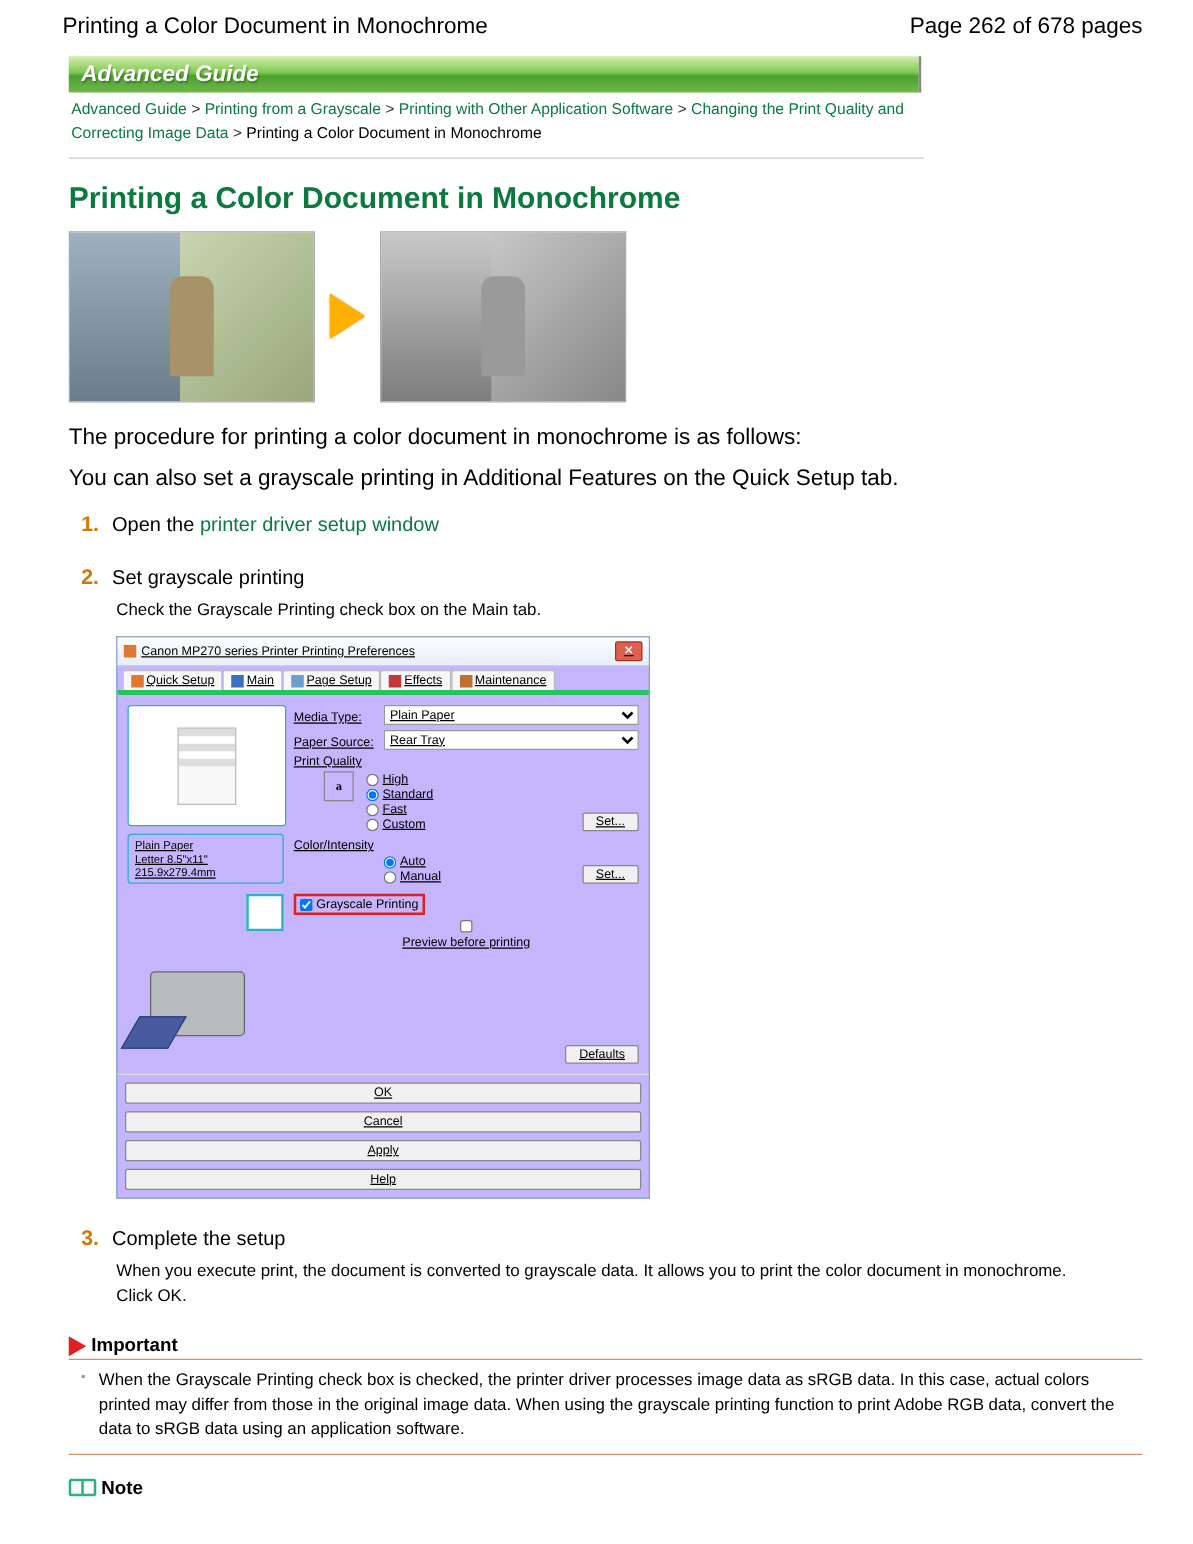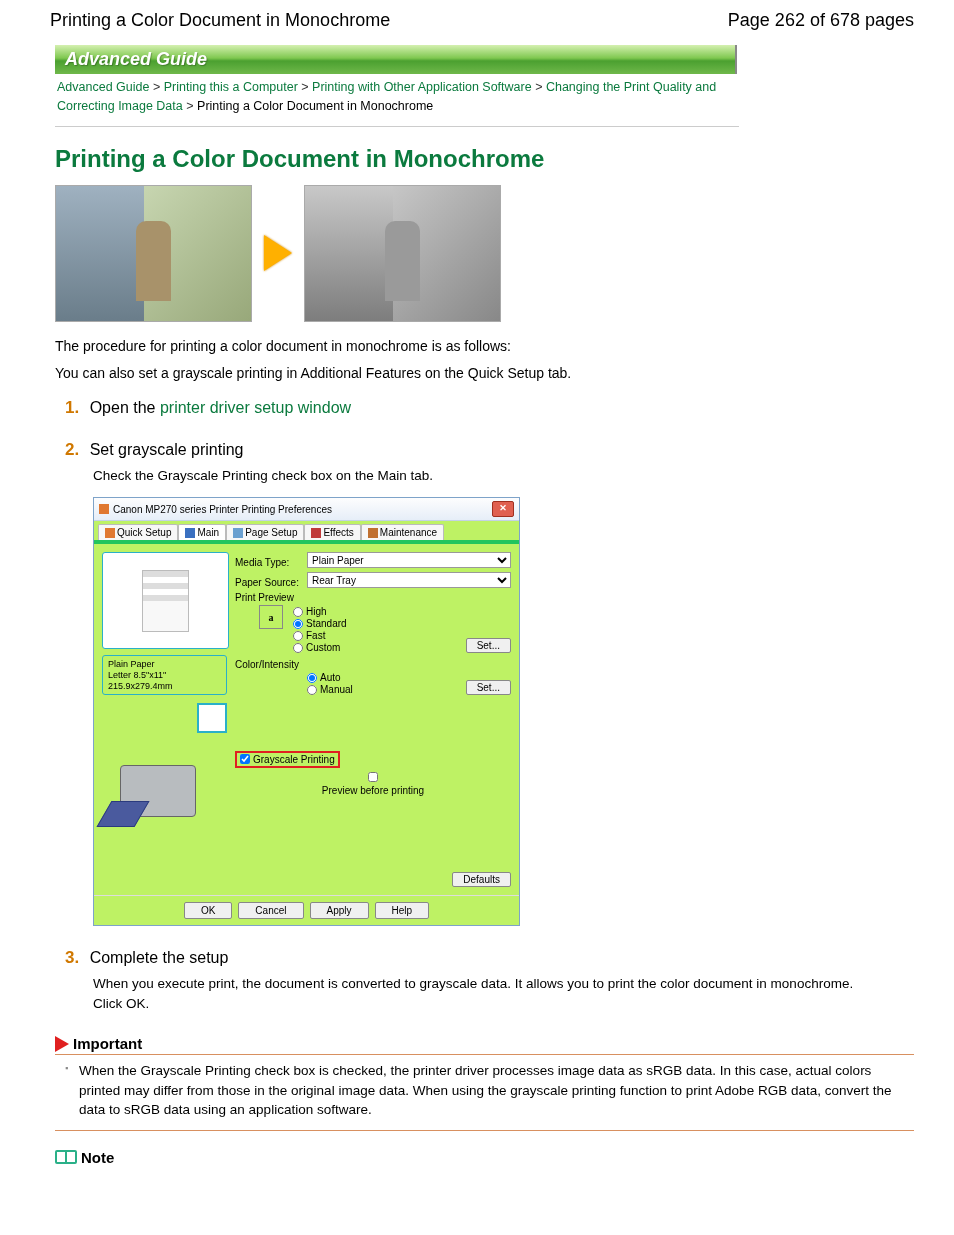--- a/index.html
+++ b/index.html
@@ -67,36 +67,37 @@
   .photo.gray::before  { left:0;top:0;width:45%;height:100%;background:linear-gradient(#c8c8c8,#7d7d7d); }
   .photo.color::after { left:80px;top:35px;width:35px;height:80px;background:#a8926a;border-radius:10px 10px 0 0; }
   .photo.gray::after  { left:80px;top:35px;width:35px;height:80px;background:#9a9a9a;border-radius:10px 10px 0 0; }
   .arrow {
     width:0;height:0;
     border-top:18px solid transparent;
     border-bottom:18px solid transparent;
     border-left:28px solid #ffb000;
     filter: drop-shadow(0 0 1px #cc8400);
   }
-  .intro { font-size: 14px; line-height: 1.5; margin: 6px 0; }
+  .intro { font-size: 18px; line-height: 1.5; margin: 6px 0; }
   ol.steps { list-style:none; padding:0; margin:14px 0 0 0; }
   ol.steps > li { margin: 0 0 22px 10px; }
   .step-num { color:#d07800; font-weight:bold; font-size:17px; margin-right:6px; }
   .step-title { font-size:16px; }
   .step-title a { color:#0b7a3e; text-decoration:none; }
   .step-body { font-size:13.5px; margin:6px 0 0 28px; line-height:1.45; }
 
   
   .dialog {
     width: 425px;
     border: 1px solid #7ea3c9;
-    background: #bef264;
+    background: #c4b5fd;
     margin: 12px 0 0 28px;
     font-size: 10px;
     font-family: Tahoma, Arial, sans-serif;
+    text-decoration: underline;
   }
   .dlg-title {
     background: linear-gradient(#fdfdfe,#e6eef8);
     padding: 3px 5px;
     display:flex; align-items:center; justify-content:space-between;
     border-bottom:1px solid #c3d2e5;
   }
   .dlg-title .t { display:flex; align-items:center; gap:4px; }
   .dlg-title .x { width:20px;height:14px;background:#e06050;border:1px solid #a03020;color:#fff;text-align:center;line-height:12px;font-weight:bold;font-size:9px;border-radius:2px;}
   .tabs { display:flex; border-bottom:4px solid #22c55e; padding:3px 4px 0 4px; gap:0;align-items:center; }
@@ -118,26 +119,26 @@
   .frow select { flex:1; height:16px; border:1px solid #999; font-size:10px; background:#fff;}
   .fieldset { margin:4px 0 2px 0;}
   .fieldset .fl { margin-bottom:2px;}
   .radios { margin-left:72px; }
   .radios .r { display:flex;align-items:center;gap:3px;margin:1px 0;}
   .radios .r input { margin:0; width:10px;height:10px;}
   .set-row { display:flex;justify-content:flex-end;margin-top:-16px;}
   .btn { border:1px solid #888;background:#f0f0f0;padding:1px 10px;border-radius:2px;font-size:10px;}
   .a-icon { width:22px;height:22px;border:1px solid #888;display:inline-flex;align-items:center;justify-content:center;font-weight:bold;font-family:serif;}
   .ci-row { margin-top:6px;}
-  .chk-highlight { display:inline-flex;gap:3px;border:2px solid #e02020;padding:1px 3px;margin-top:48px;}
+  .chk-highlight { display:inline-flex;align-items:center;gap:3px;border:2px solid #e02020;padding:1px 3px;}
   .chk-highlight input { margin:0;width:10px;height:10px;}
   .plain-chk { display:flex;align-items:center;gap:3px;margin-top:4px;flex-direction:column;}
   .plain-chk input { margin:0;width:10px;height:10px;}
   .defaults-row { display:flex;justify-content:flex-end;margin-top:76px;}
-  .dlg-footer { border-top:1px solid #ddd;padding:6px;display:flex;justify-content:center;gap:6px;}
+  .dlg-footer { border-top:1px solid #ddd;padding:6px;display:flex;justify-content:flex-end;gap:6px;flex-direction:column;}
   .dlg-footer .btn { padding:2px 16px; }
 
   
   .callout-head { display:flex;align-items:center;gap:4px;margin:18px 0 2px 0;font-weight:bold;font-size:15px;}
   .tri { width:0;height:0;border-top:8px solid transparent;border-bottom:8px solid transparent;border-left:14px solid #e02020;}
   .important-box {
     border:1px solid #d89060;
     border-left:none;border-right:none;
     font-size:13.5px;
     padding:6px 10px 10px 24px;
@@ -158,21 +159,21 @@
   <div>Printing a Color Document in Monochrome</div>
   <div>Page 262 of 678 pages</div>
 </div>
 
 <div class="content">
   <div class="adv-guide-bar">Advanced Guide</div>
 
   <div class="breadcrumb">
     <a href="#">Advanced Guide</a>
     <span class="sep">&gt;</span>
-    <a href="#">Printing this a Computer</a>
+    <a href="#">Printing from a Grayscale</a>
     <span class="sep">&gt;</span>
     <a href="#">Printing with Other Application Software</a>
     <span class="sep">&gt;</span>
     <a href="#">Changing the Print Quality and Correcting Image Data</a>
     <span class="sep">&gt;</span>
     <span>Printing a Color Document in Monochrome</span>
   </div>
 
   <h1 class="page-title">Printing a Color Document in Monochrome</h1>
 
@@ -249,21 +250,21 @@
           <div class="settings-col">
             <div class="frow">
               <span class="lbl">Media Type:</span>
               <select><option>Plain Paper</option></select>
             </div>
             <div class="frow">
               <span class="lbl">Paper Source:</span>
               <select><option>Rear Tray</option></select>
             </div>
             <div class="fieldset">
-              <div class="fl">Print Preview</div>
+              <div class="fl">Print Quality</div>
               <div style="display:flex;gap:10px;">
                 <div style="margin-left:24px;"><span class="a-icon">a</span></div>
                 <div class="radios" style="margin-left:0;">
                   <label class="r">
                       <input type="radio" style="">
                       <span>High</span>
                     </label>
                   <label class="r">
                       <input type="radio" checked="" style="">
                       <span>Standard</span>

